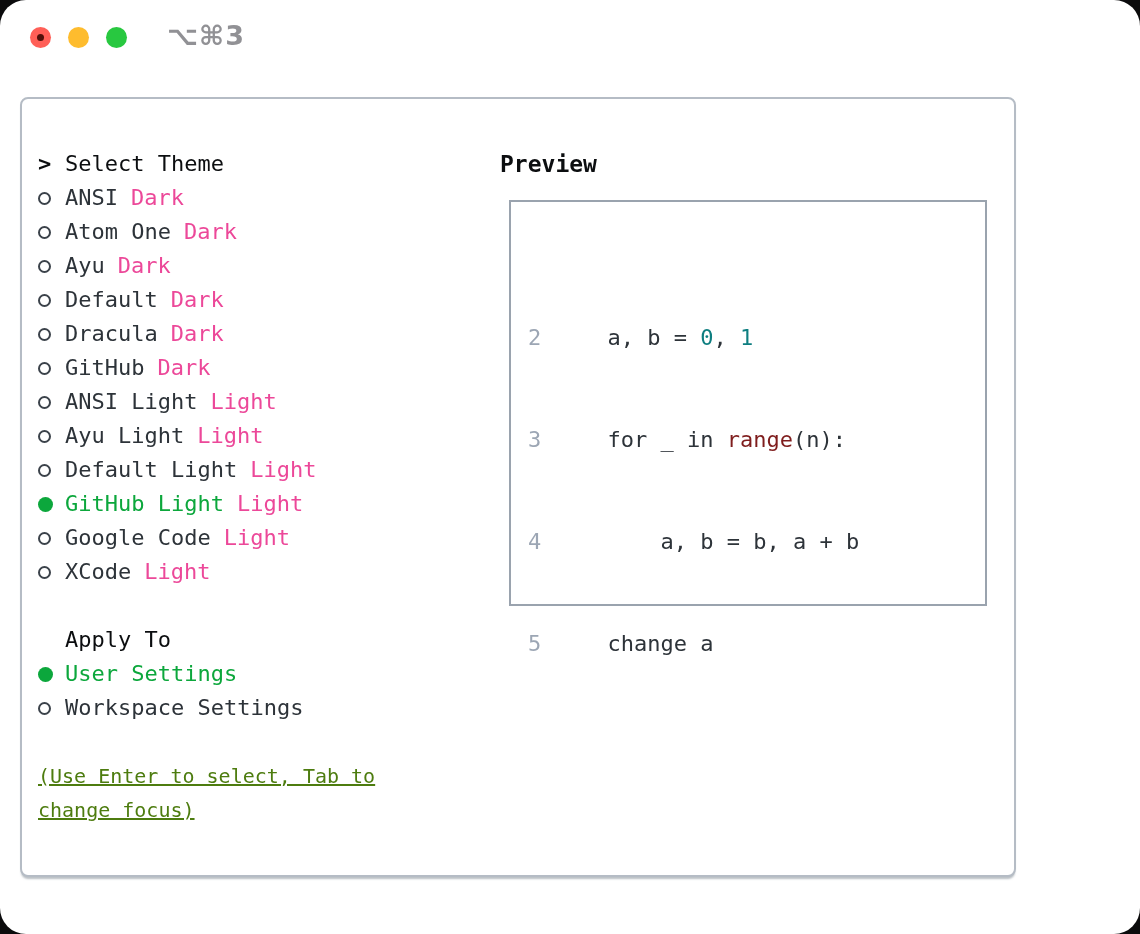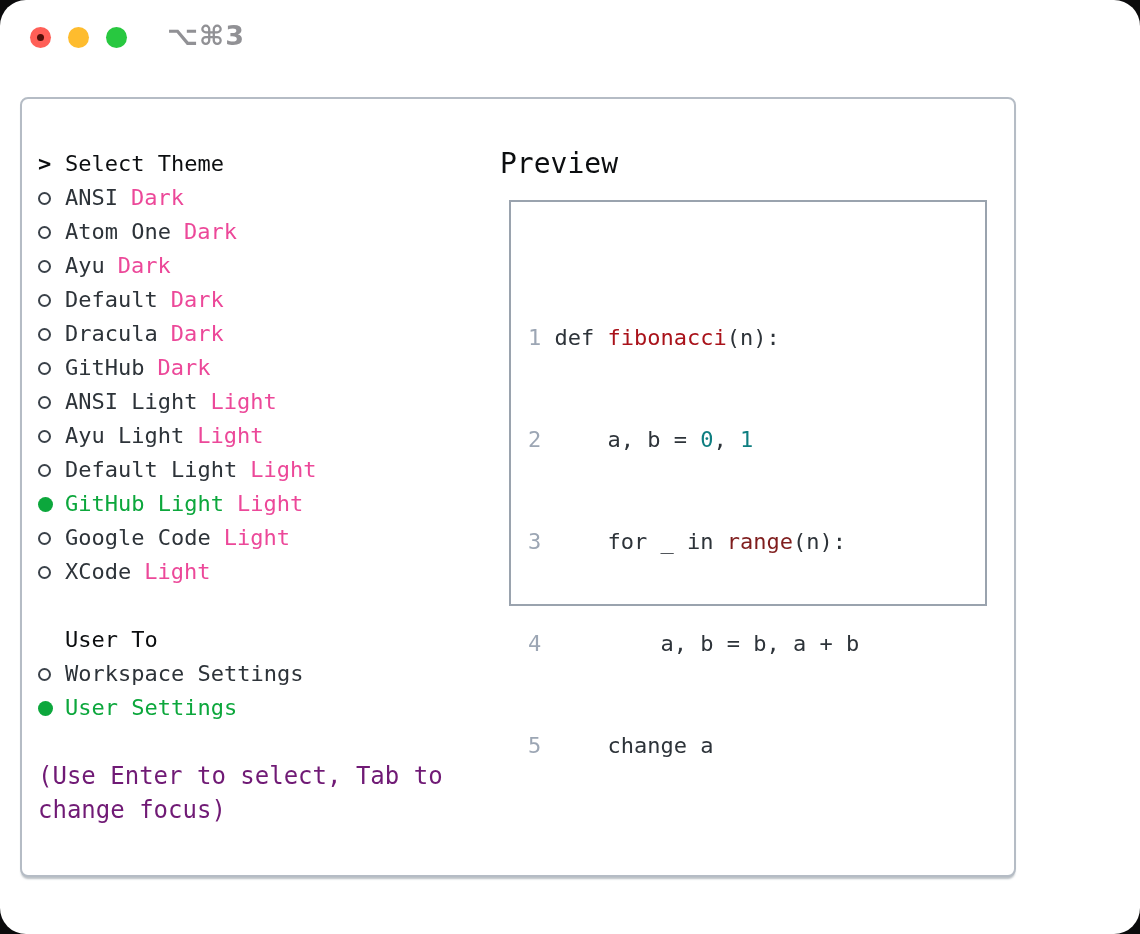--- a/index.html
+++ b/index.html
@@ -47,27 +47,27 @@
   .radio {
     width:13px; height:13px; border:2px solid #3b424a; border-radius:50%;
     display:inline-block;
   }
   .row.selected .radio { width:15px; height:15px; border:none; background:#0ca73c; }
   .opt-name { color:#2d3339; }
   .row.selected .opt-name { color:#0ca73c;text-align:center; }
   .opt-variant { color:#ec4899; margin-left:13px; }
   .section-title { color:#0b0d0f; }
   .hint {
-    width:420px; color:#701a75; white-space:normal;
-    font-size:24px; line-height:34px;
+    width:420px; color:#4d7c0f; white-space:normal;
+    font-size:20px; line-height:34px;text-decoration:underline;
   }
   
   .preview-title {
     position:absolute; left:478px; top:48px; height:34px; line-height:34px;
-    font-size:28px; font-weight:normal; color:#0c0e10;
+    font-size:23px; font-weight:bold; color:#0c0e10;
   }
   .preview-box {
     position:absolute; left:487px; top:101px; width:478px; height:406px;
     border:2px solid #9aa3ae; background:#fff;
     padding:51px 0 0 17px;
     font-size:22px; line-height:34px; white-space:pre;
   }
   .crow { height:34px; }
   .ln { color:#9ca6b4; }
   .t-plain    { color:#2d3339; }
@@ -154,40 +154,39 @@
       <div class="row item">
         <span class="lead"><span class="radio"></span></span>
         <span class="opt-name">XCode</span>
         <span class="opt-variant">Light</span>
       </div>
 
       <div class="row"></div>
 
       <div class="row">
         <span class="lead"></span>
-        <span class="section-title">User To</span>
+        <span class="section-title">Apply To</span>
+      </div>
+      <div class="row item selected">
+        <span class="lead"><span class="radio"></span></span>
+        <span class="opt-name">User Settings</span>
       </div>
       <div class="row item">
         <span class="lead"><span class="radio"></span></span>
         <span class="opt-name">Workspace Settings</span>
-      </div>
-      <div class="row item selected">
-        <span class="lead"><span class="radio"></span></span>
-        <span class="opt-name">User Settings</span>
       </div>
 
       <div class="row"></div>
 
       <div class="hint">(Use Enter to select, Tab to change focus)</div>
     </div>
 
     <div class="preview-title">Preview</div>
 
     <div class="preview-box">
-      <div class="crow"><span class="ln">1</span><span class="t-plain"> def </span><span class="t-function">fibonacci</span><span class="t-plain">(n):</span></div>
       <div class="crow"><span class="ln">2</span><span class="t-plain">     a, b = </span><span class="t-number">0</span><span class="t-plain">, </span><span class="t-number">1</span></div>
       <div class="crow"><span class="ln">3</span><span class="t-plain">     for _ in </span><span class="t-builtin">range</span><span class="t-plain">(n):</span></div>
       <div class="crow"><span class="ln">4</span><span class="t-plain">         a, b = b, a + b</span></div>
       <div class="crow"><span class="ln">5</span><span class="t-plain">     change a</span></div>
 
       <div class="crow"></div>
 
       
       
       

